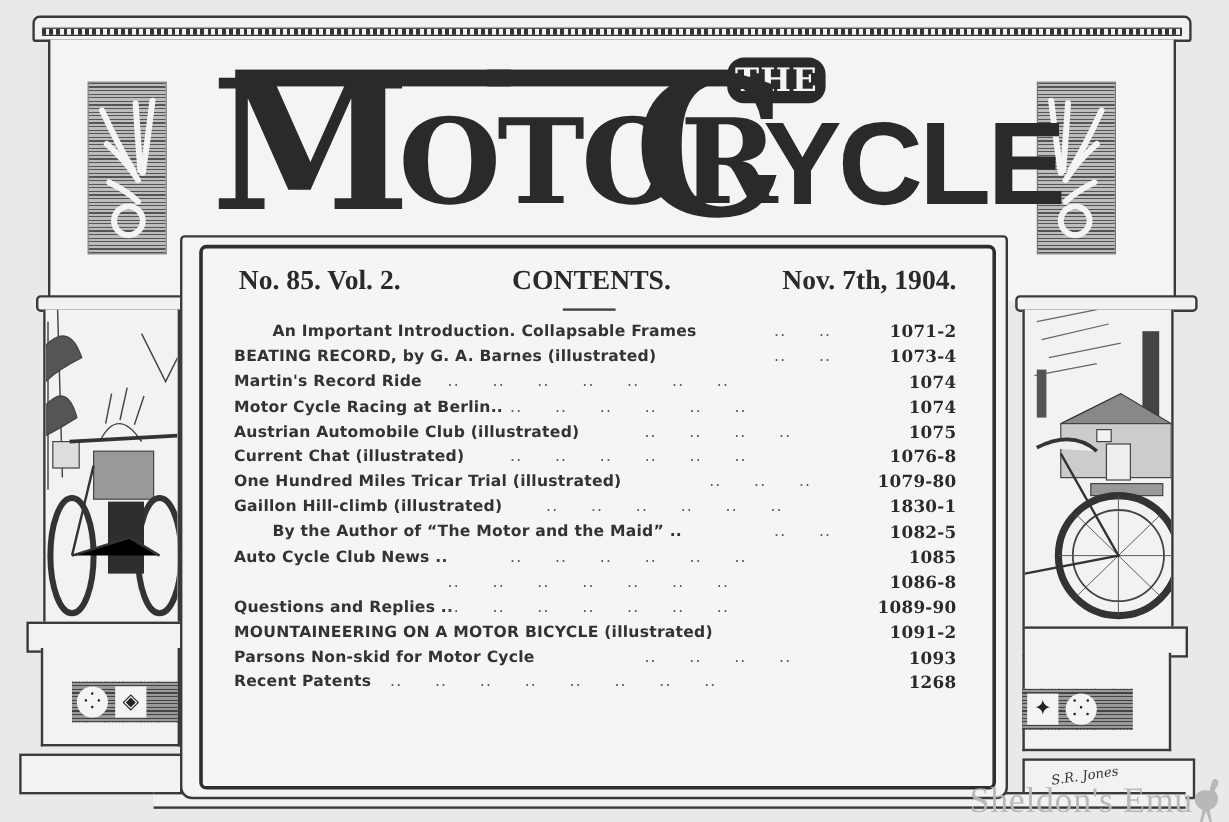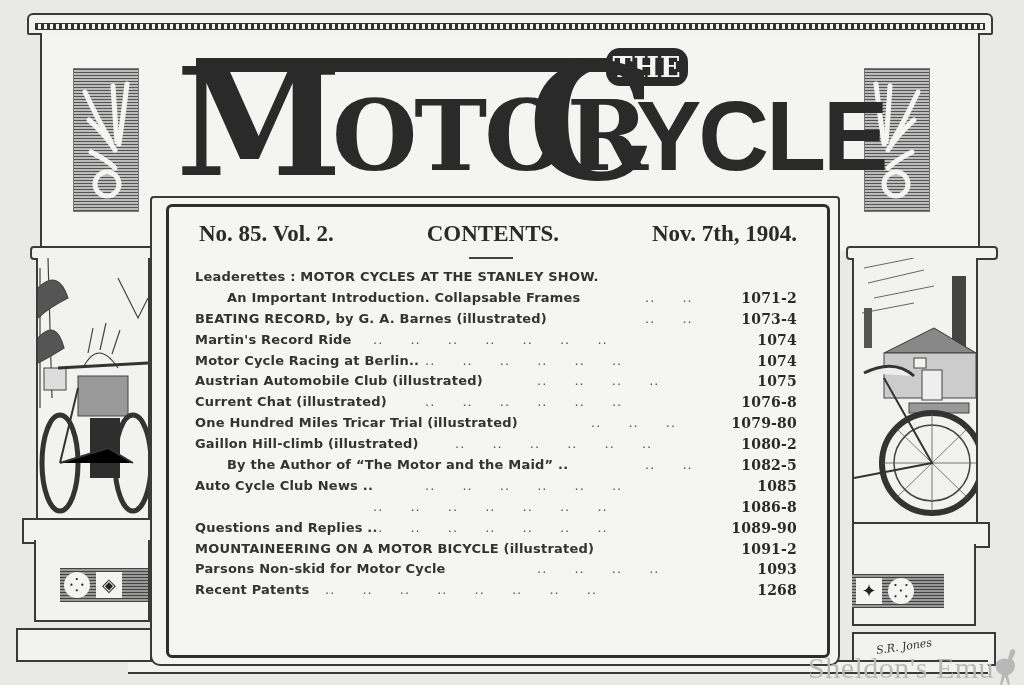--- a/index.html
+++ b/index.html
@@ -260,24 +260,20 @@
   <div class="panel-outer"></div>
   <div class="panel">
     <div class="hdr">
       <span>No. 85. Vol. 2.</span>
       <span>CONTENTS.</span>
       <span>Nov. 7th, 1904.</span>
     </div>
     <div class="hdr-rule"></div>
 
     <div class="entries">
-      <div class="row">
-          <span class="txt">Leaderettes : MOTOR CYCLES AT THE STANLEY SHOW.</span>
-          <span class="page-no"></span>
-        </div>
       <div class="row indent">
           <span class="txt">An Important Introduction.  Collapsable Frames</span>
           <span class="dots" style="left:450px">.. ..</span>
           <span class="page-no">1071-2</span>
         </div>
       <div class="row">
           <span class="txt">BEATING RECORD, by G. A. Barnes (illustrated)</span>
           <span class="dots" style="left:450px">.. ..</span>
           <span class="page-no">1073-4</span>
         </div>
@@ -302,21 +298,21 @@
           <span class="page-no">1076-8</span>
         </div>
       <div class="row">
           <span class="txt">One Hundred Miles Tricar Trial (illustrated)</span>
           <span class="dots" style="left:396px">.. .. ..</span>
           <span class="page-no">1079-80</span>
         </div>
       <div class="row">
           <span class="txt">Gaillon Hill-climb (illustrated)</span>
           <span class="dots" style="left:260px">.. .. .. .. .. ..</span>
-          <span class="page-no">1080-2</span>
+          <span class="page-no">1830-1</span>
         </div>
       <div class="row indent">
           <span class="txt">By the Author of “The Motor and the Maid” ..</span>
           <span class="dots" style="left:450px">.. ..</span>
           <span class="page-no">1082-5</span>
         </div>
       <div class="row">
           <span class="txt">Auto Cycle Club News ..</span>
           <span class="dots" style="left:230px">.. .. .. .. .. ..</span>
           <span class="page-no">1085</span>

